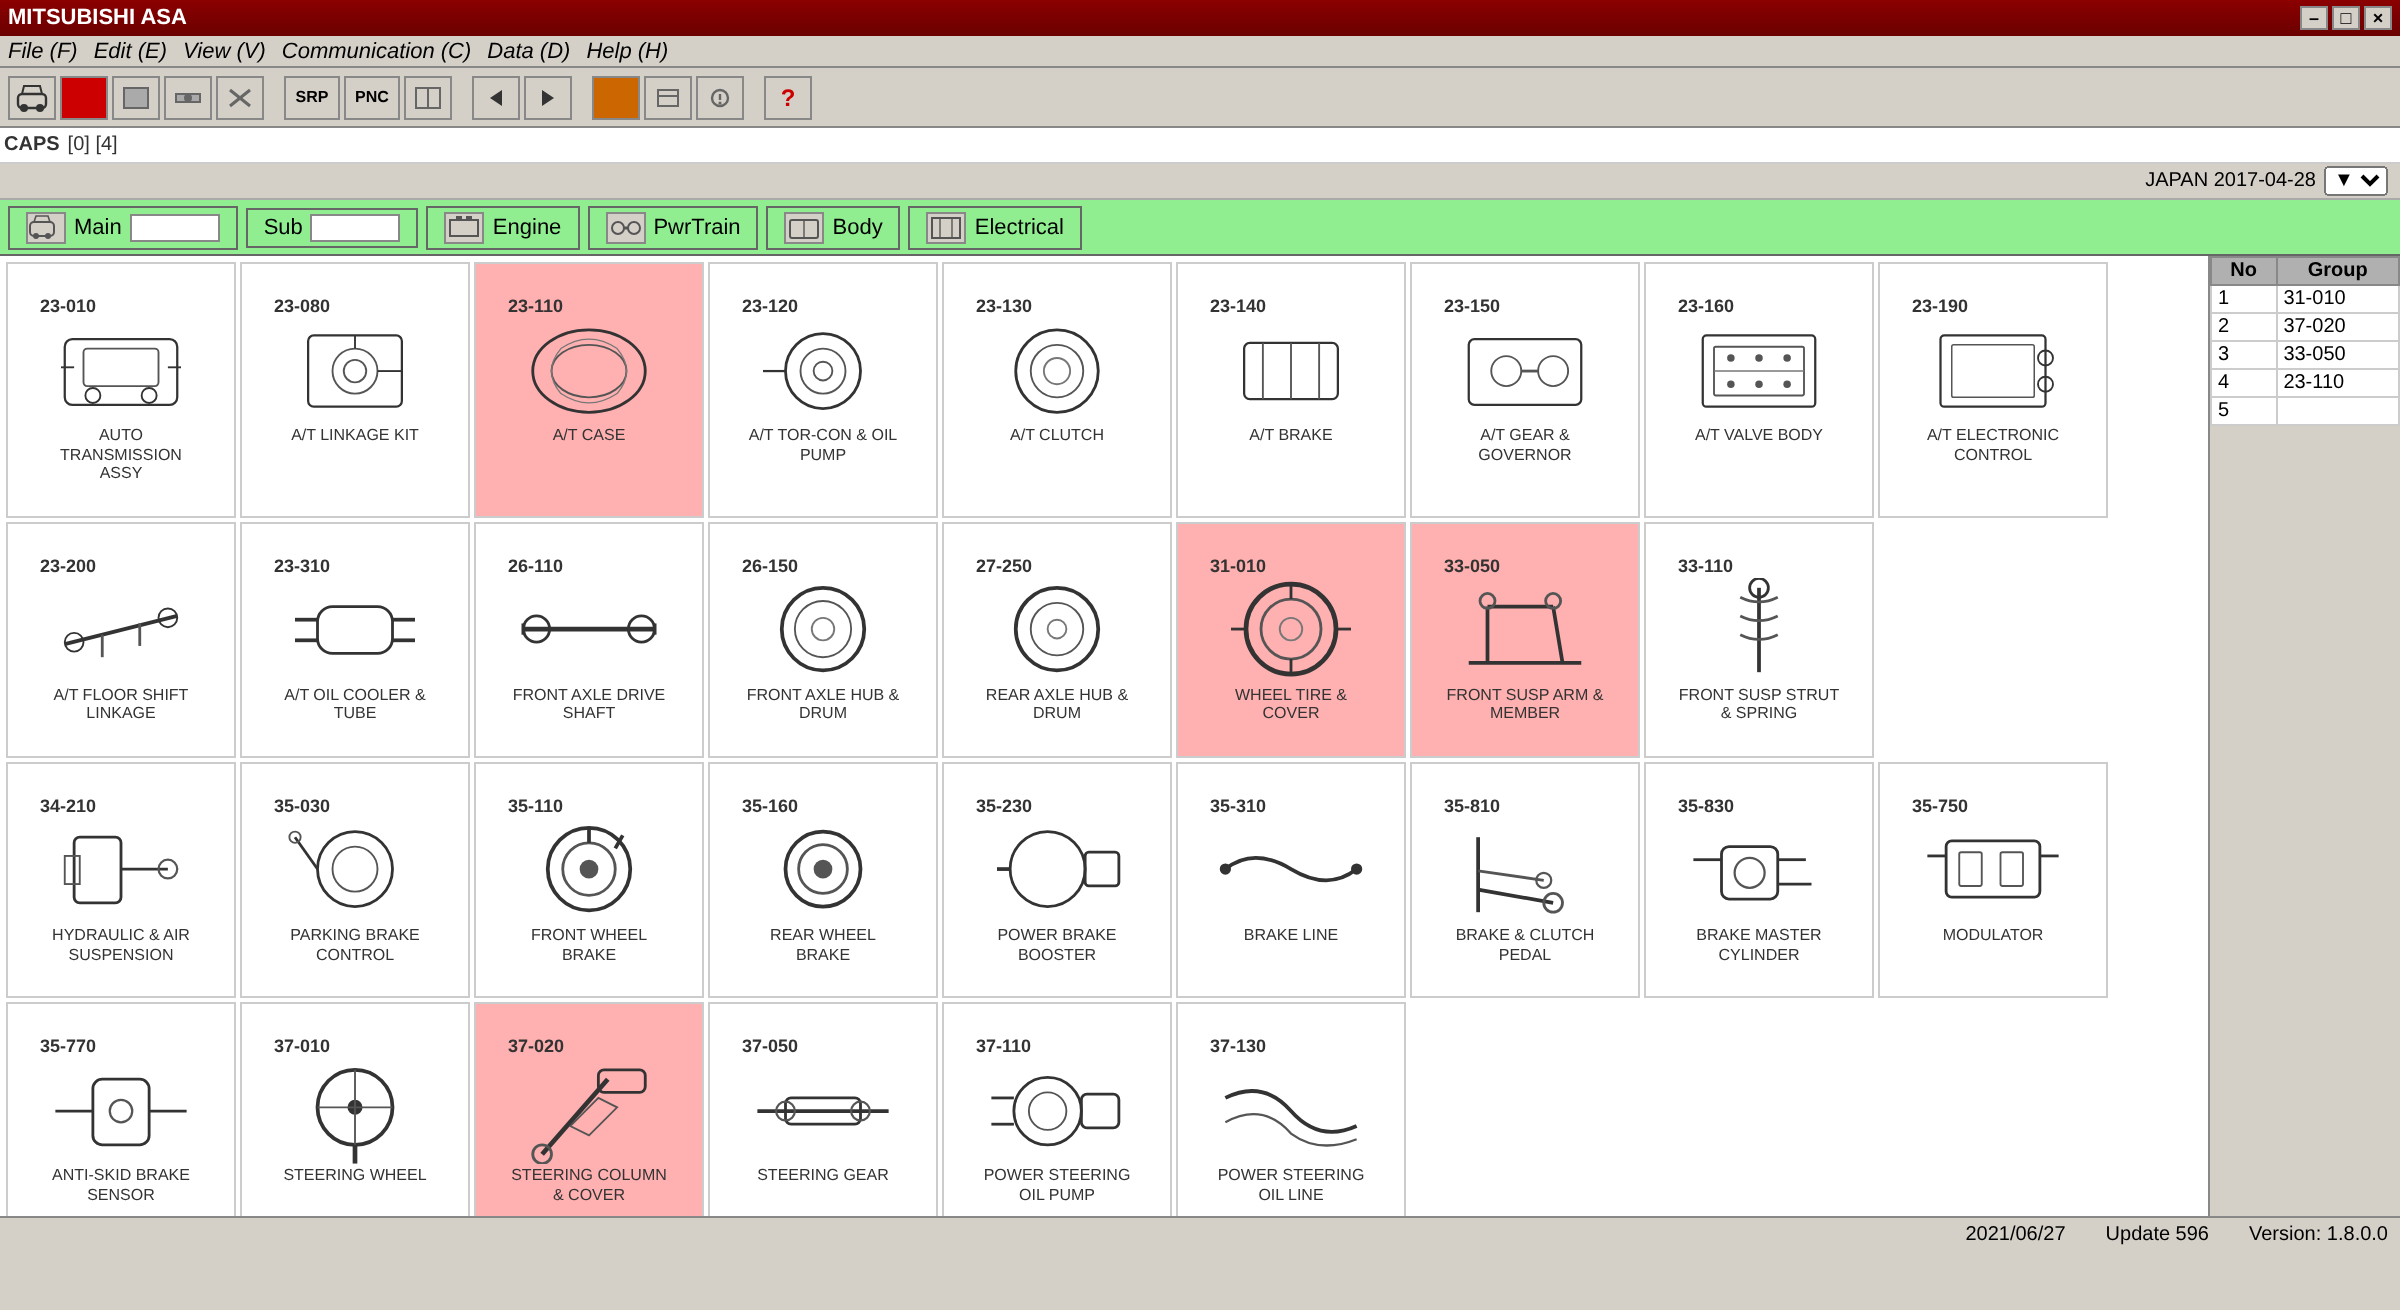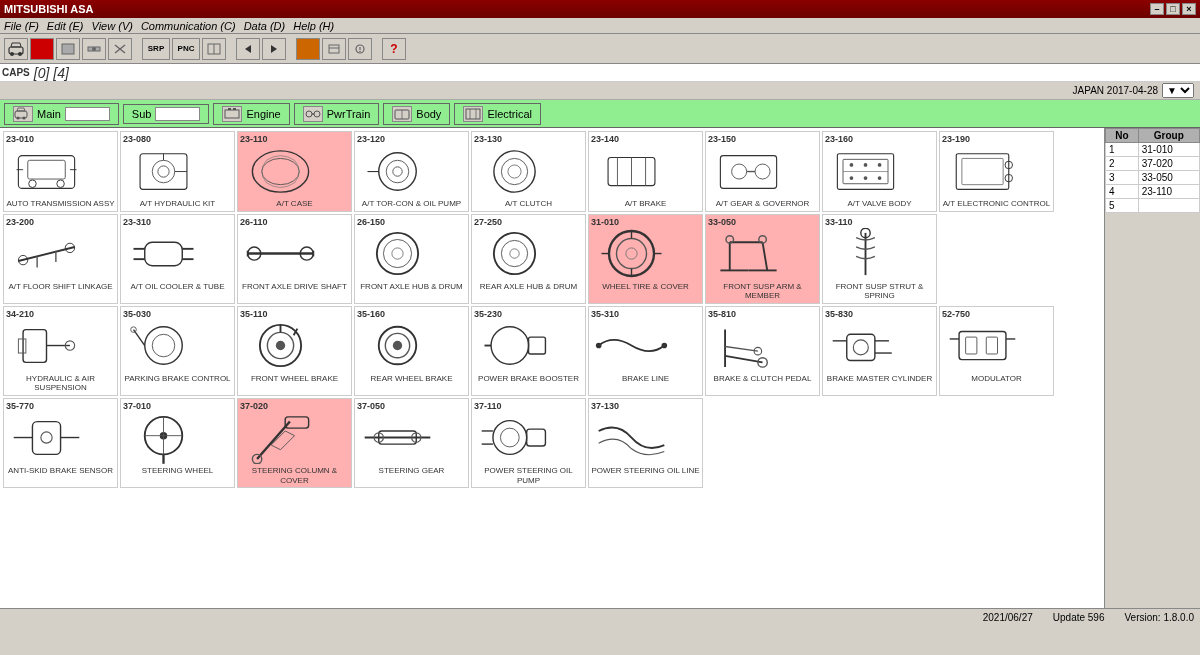--- a/index.html
+++ b/index.html
@@ -135,25 +135,26 @@
     }
     .parts-row {
       display: flex;
       flex-wrap: nowrap;
     }
     .part-cell {
       width: 115px;
       min-width: 100px;
       border: 1px solid #ccc;
       margin: 1px;
-      padding: 2px;
+      padding: 16px;
       cursor: pointer;
       background: white;
       display: flex;
       flex-direction: column;
+      align-items: center;
     }
     .part-cell.highlighted { background: #ffb0b0; }
     .part-cell .part-code {
       font-size: 9px;
       color: #333;
       align-self: flex-start;
       font-weight: bold;
     }
     .part-cell .part-icon {
       width: 80px; height: 55px;
@@ -319,21 +320,21 @@
         <line x1="7" y1="4" x2="7" y2="7" stroke="#666" stroke-width="1.2"></line>
         <circle cx="7" cy="8.5" r="0.8" fill="#666"></circle>
       </svg>
   </button>
   <div class="tb-sep"></div>
   <button class="tb-btn" style="font-size:12px;font-weight:bold;color:#cc0000;">?</button>
 </div>
 
 <div id="caps-row">
   <span style="font-size:10px;font-weight:bold;color:#333;margin-right:4px;">CAPS</span>
-  <span style="font-size:14px;color:#333;font-style:italic;">[0] [4]</span>
+  <span style="font-size:10px;color:#333;">[0] [4]</span>
 </div>
 
 <div id="info-row">
   <span>JAPAN  2017-04-28</span>
   <select style="font-size:10px;margin-left:4px;">
     <option>▼</option>
   </select>
 </div>
 
 <div id="nav-tabs">
@@ -417,21 +418,21 @@
         <span class="part-code">23-080</span>
         <div class="part-icon">
           <svg class="part-svg" viewBox="0 0 80 55">
               <rect x="15" y="8" width="50" height="38" rx="3" fill="none" stroke="#333" stroke-width="1.2"></rect>
               <circle cx="40" cy="27" r="12" fill="none" stroke="#555" stroke-width="1"></circle>
               <circle cx="40" cy="27" r="6" fill="none" stroke="#555" stroke-width="1"></circle>
               <line x1="40" y1="15" x2="40" y2="8" stroke="#333" stroke-width="1"></line>
               <line x1="52" y1="27" x2="65" y2="27" stroke="#333" stroke-width="1"></line>
             </svg>
         </div>
-        <span class="part-name">A/T HYDRAULIC KIT</span>
+        <span class="part-name">A/T LINKAGE KIT</span>
       </div>
       <div class="part-cell highlighted">
         <span class="part-code">23-110</span>
         <div class="part-icon">
           <svg class="part-svg" viewBox="0 0 80 55">
               <ellipse cx="40" cy="27" rx="30" ry="22" fill="none" stroke="#333" stroke-width="1.5"></ellipse>
               <ellipse cx="40" cy="27" rx="20" ry="14" fill="none" stroke="#555" stroke-width="1"></ellipse>
               <path d="M25,15 Q40,5 55,15 Q65,27 55,39 Q40,49 25,39 Q15,27 25,15Z" fill="none" stroke="#777" stroke-width="0.7"></path>
             </svg>
         </div>
@@ -714,21 +715,21 @@
               <rect x="20" y="15" width="30" height="28" rx="4" fill="none" stroke="#333" stroke-width="1.5"></rect>
               <circle cx="35" cy="29" r="8" fill="none" stroke="#555" stroke-width="1.2"></circle>
               <line x1="5" y1="22" x2="20" y2="22" stroke="#333" stroke-width="1.5"></line>
               <line x1="50" y1="22" x2="65" y2="22" stroke="#333" stroke-width="1.5"></line>
               <line x1="50" y1="35" x2="68" y2="35" stroke="#333" stroke-width="1.5"></line>
             </svg>
         </div>
         <span class="part-name">BRAKE MASTER CYLINDER</span>
       </div>
       <div class="part-cell">
-        <span class="part-code">52-750</span>
+        <span class="part-code">35-750</span>
         <div class="part-icon">
           <svg class="part-svg" viewBox="0 0 80 55">
               <rect x="15" y="12" width="50" height="30" rx="3" fill="none" stroke="#333" stroke-width="1.5"></rect>
               <rect x="22" y="18" width="12" height="18" rx="1" fill="none" stroke="#555" stroke-width="1"></rect>
               <rect x="44" y="18" width="12" height="18" rx="1" fill="none" stroke="#555" stroke-width="1"></rect>
               <line x1="5" y1="20" x2="15" y2="20" stroke="#333" stroke-width="1.5"></line>
               <line x1="65" y1="20" x2="75" y2="20" stroke="#333" stroke-width="1.5"></line>
             </svg>
         </div>
         <span class="part-name">MODULATOR</span>

